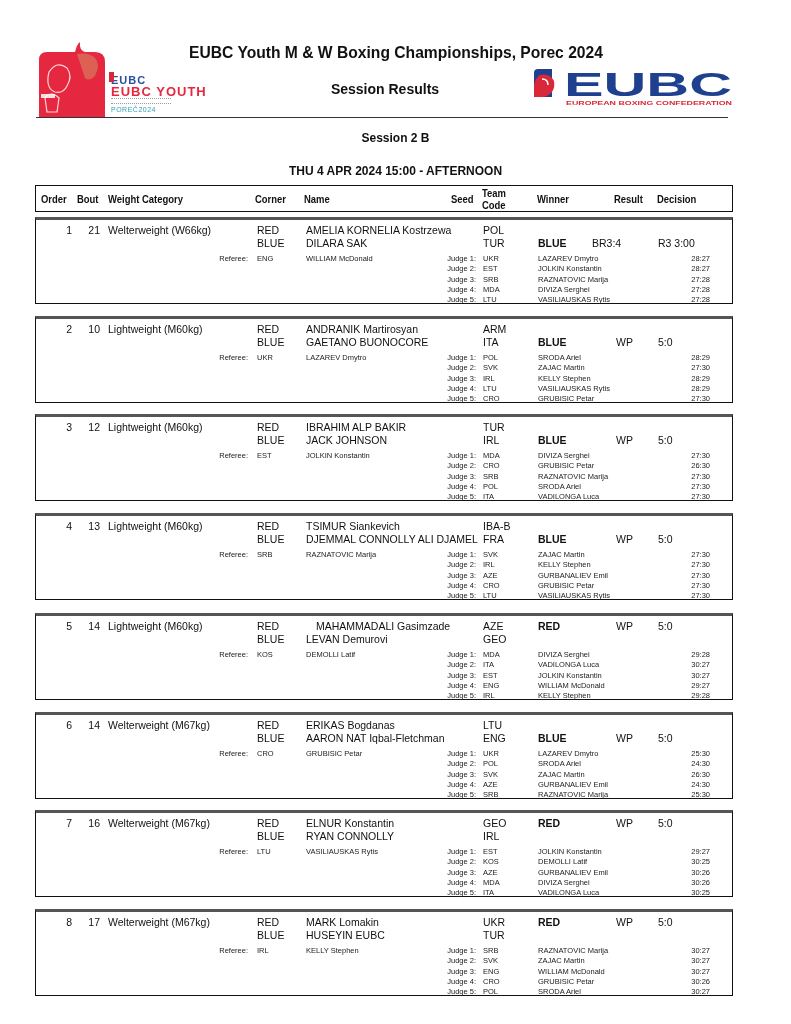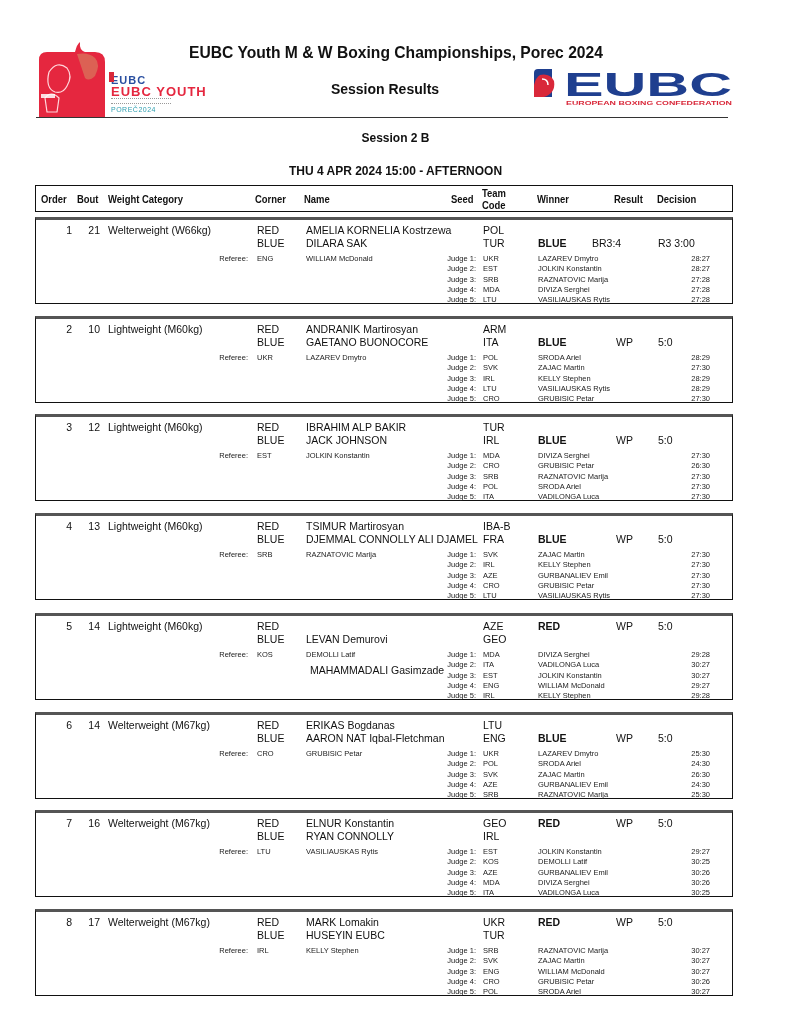--- a/index.html
+++ b/index.html
@@ -266,21 +266,21 @@
   </div>
 
   <div class="bout" style="top: 513px;">
     <div class="t r" style="left:0px; width:36px; top:4px;">4</div>
     <div class="t r" style="left:36px; width:28px; top:4px;">13</div>
     <div class="t" style="left:72px; top:4px;">Lightweight (M60kg)</div>
 
     <div class="t" style="left:221px; top:4px;">RED</div>
     <div class="t" style="left:221px; top:17px;">BLUE</div>
 
-    <div class="t" style="left:270px; top:4px;">TSIMUR Martirosyan</div>
+    <div class="t" style="left:270px; top:4px;">TSIMUR Siankevich</div>
     <div class="t" style="left:270px; top:17px;">DJEMMAL CONNOLLY ALI DJAMEL</div>
 
     <div class="t" style="left:447px; top:4px;">IBA-B</div>
     <div class="t" style="left:447px; top:17px;">FRA</div>
 
     <div class="t bold winner-cell" style="left: 502px; top: 17px;">BLUE</div>
     <div class="t result-cell" style="left: 580px; top: 17px;">WP</div>
     <div class="t decision-cell" style="left: 622px; top: 17px;">5:0</div>
 
     <div class="s r" style="left:150px; width:62px; top:34px;">Referee:</div>
@@ -326,21 +326,21 @@
   </div>
 
   <div class="bout" style="top: 613px;">
     <div class="t r" style="left:0px; width:36px; top:4px;">5</div>
     <div class="t r" style="left:36px; width:28px; top:4px;">14</div>
     <div class="t" style="left:72px; top:4px;">Lightweight (M60kg)</div>
 
     <div class="t" style="left:221px; top:4px;">RED</div>
     <div class="t" style="left:221px; top:17px;">BLUE</div>
 
-    <div class="t" style="left:274px; top:4px;margin-top:44px;">MAHAMMADALI Gasimzade</div>
+    <div class="t" style="left:280px; top:4px;">MAHAMMADALI Gasimzade</div>
     <div class="t" style="left:270px; top:17px;">LEVAN Demurovi</div>
 
     <div class="t" style="left:447px; top:4px;">AZE</div>
     <div class="t" style="left:447px; top:17px;">GEO</div>
 
     <div class="t bold winner-cell" style="left: 502px; top: 4px;">RED</div>
     <div class="t result-cell" style="left: 580px; top: 4px;">WP</div>
     <div class="t decision-cell" style="left: 622px; top: 4px;">5:0</div>
 
     <div class="s r" style="left:150px; width:62px; top:34px;">Referee:</div>

